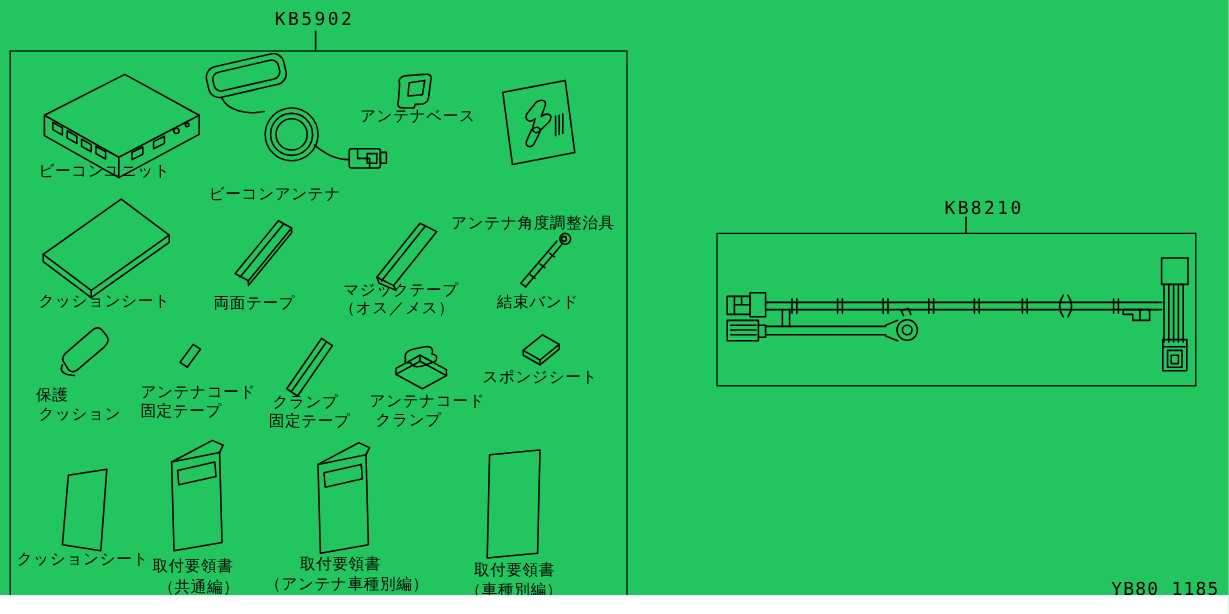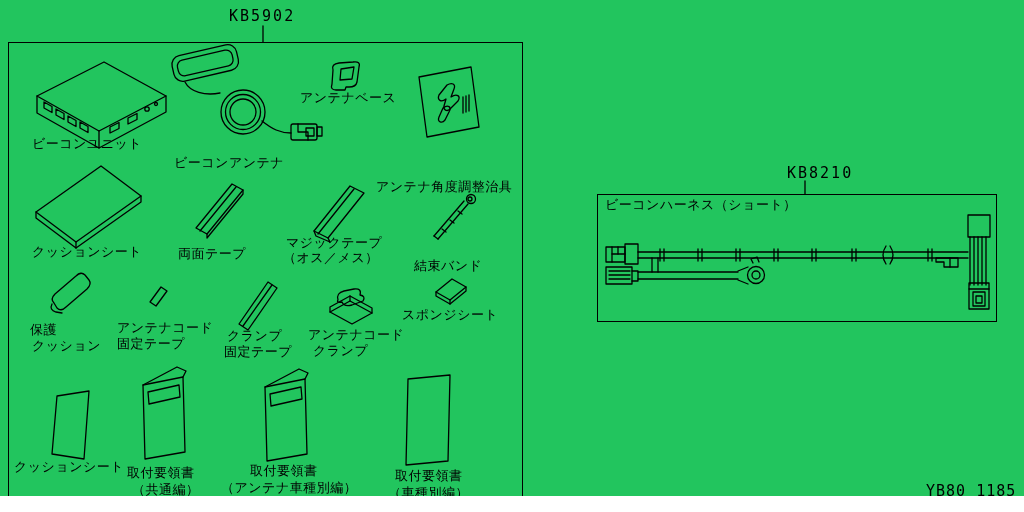--- a/index.html
+++ b/index.html
@@ -205,33 +205,32 @@
   <div class="code" style="left:926px; top:482px; letter-spacing:1px;">YB80 1185</div>
 
   <div class="label" style="left:32px;  top:137px;">ビーコンユニット</div>
   <div class="label" style="left:174px; top:156px;">ビーコンアンテナ</div>
   <div class="label" style="left:300px; top:91px;">アンテナベース</div>
   <div class="label" style="left:376px; top:146px;margin-top:34px;">アンテナ角度調整治具</div>
   <div class="label" style="left:32px;  top:245px;">クッションシート</div>
   <div class="label" style="left:178px; top:247px;">両面テープ</div>
   <div class="label" style="left:286px; top:236px;">マジックテープ</div>
   <div class="label" style="left:283px; top:251px;">（オス／メス）</div>
-  <div class="label" style="left:414px; top:246px;margin-top:13px;">結束バンド</div>
+  <div class="label" style="left:414px; top:246px;">結束バンド</div>
   <div class="label" style="left:30px;  top:323px;">保護</div>
   <div class="label" style="left:32px;  top:339px;">クッション</div>
   <div class="label" style="left:117px; top:321px;">アンテナコード</div>
   <div class="label" style="left:117px; top:337px;">固定テープ</div>
   <div class="label" style="left:227px; top:329px;">クランプ</div>
   <div class="label" style="left:224px; top:345px;">固定テープ</div>
   <div class="label" style="left:308px; top:328px;">アンテナコード</div>
   <div class="label" style="left:313px; top:344px;">クランプ</div>
   <div class="label" style="left:402px; top:308px;">スポンジシート</div>
   <div class="label" style="left:14px;  top:460px;">クッションシート</div>
   <div class="label" style="left:127px; top:466px;">取付要領書</div>
   <div class="label" style="left:132px; top:483px;">（共通編）</div>
   <div class="label" style="left:250px; top:464px;">取付要領書</div>
   <div class="label" style="left:221px; top:481px;">（アンテナ車種別編）</div>
   <div class="label" style="left:395px; top:469px;">取付要領書</div>
   <div class="label" style="left:388px; top:486px;">（車種別編）</div>
 
-  <div class="label" style="left:605px; top:198px;">ビーコンハーネス（ショート）</div>
 
 </div>
 
 </body></html>

